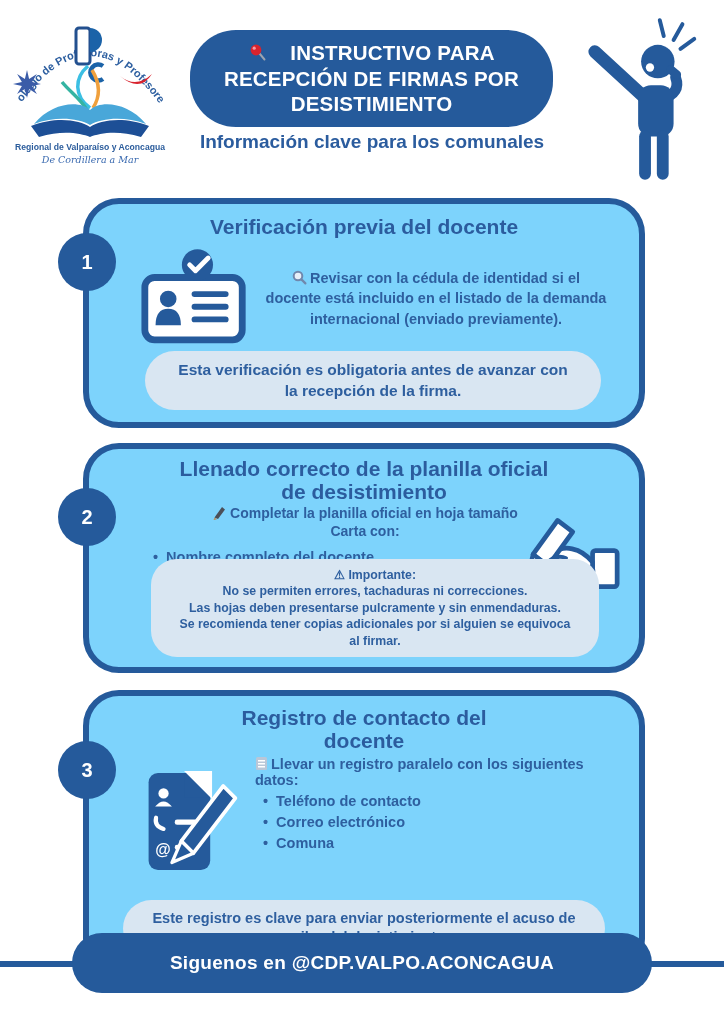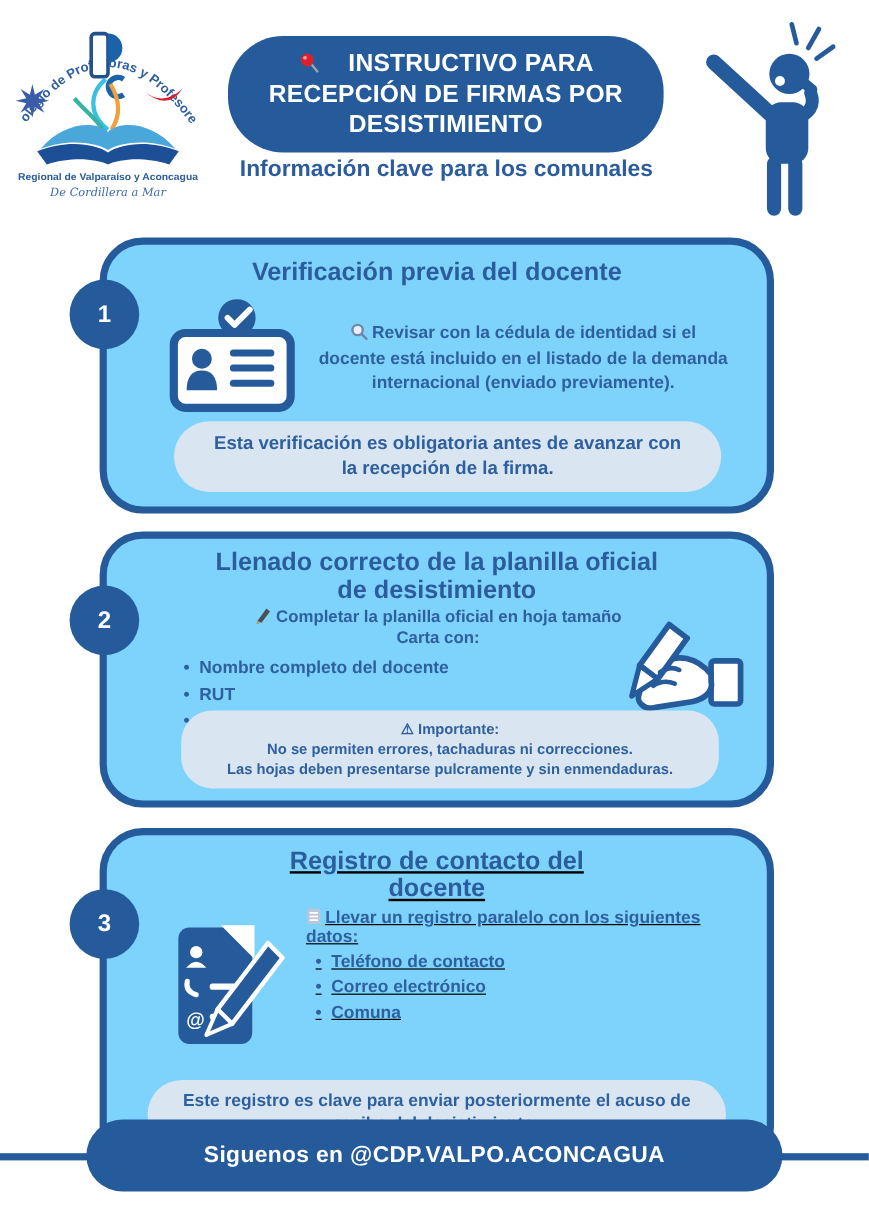--- a/index.html
+++ b/index.html
@@ -39,21 +39,21 @@
   .speaker{position:absolute;left:583px;top:14px;width:128px;height:172px;color:var(--accent);}
   .speaker svg{width:100%;height:100%;}
 
   
   .card{
     position:absolute;left:83px;width:562px;background:#7dd3fc;
     border:6px solid var(--accent);border-radius:36px;
   }
   .card1{top:198px;height:230px;}
   .card2{top:443px;height:230px;}
-  .card3{top:690px;height:285px;text-decoration:underline;}
+  .card3{top:690px;height:285px;}
 
   .badge{
     position:absolute;left:58px;width:58px;height:58px;border-radius:50%;
     background:var(--accent);color:#fff;font-weight:bold;font-size:20px;
     display:flex;align-items:center;justify-content:center;z-index:3;
   }
   .badge1{top:233px;} .badge2{top:488px;} .badge3{top:741px;}
 
   .card-title{
     margin:12px 28px 0;text-align:center;color:var(--heading);
@@ -225,20 +225,21 @@
         <path d="M66,10 L82,22 L56,58 L40,46 Z" stroke-width="5" fill="#fff"></path>
         <path d="M40,46 L56,58 L33,73 Z" stroke-width="4.5" fill="#fff"></path>
         <path d="M58,52 q9,-6 17,-2" stroke-width="4"></path>
         <path d="M52,64 q9,-6 19,-2" stroke-width="4"></path>
       </svg>
     </div>
     <div class="note note2">
       <div><span>⚠</span> <span>Importante:</span></div>
       <div>No se permiten errores, tachaduras ni correcciones.</div>
       <div>Las hojas deben presentarse pulcramente y sin enmendaduras.</div>
+      <div>Se recomienda tener copias adicionales por si alguien se equivoca al firmar.</div>
     </div>
   </section>
 
   <div class="badge badge3">3</div>
   <section class="card card3">
     <h2 class="card-title">
       <span style="display:block">Registro de contacto del</span>
       <span style="display:block">docente</span>
     </h2>
     <div class="contact-icon">

